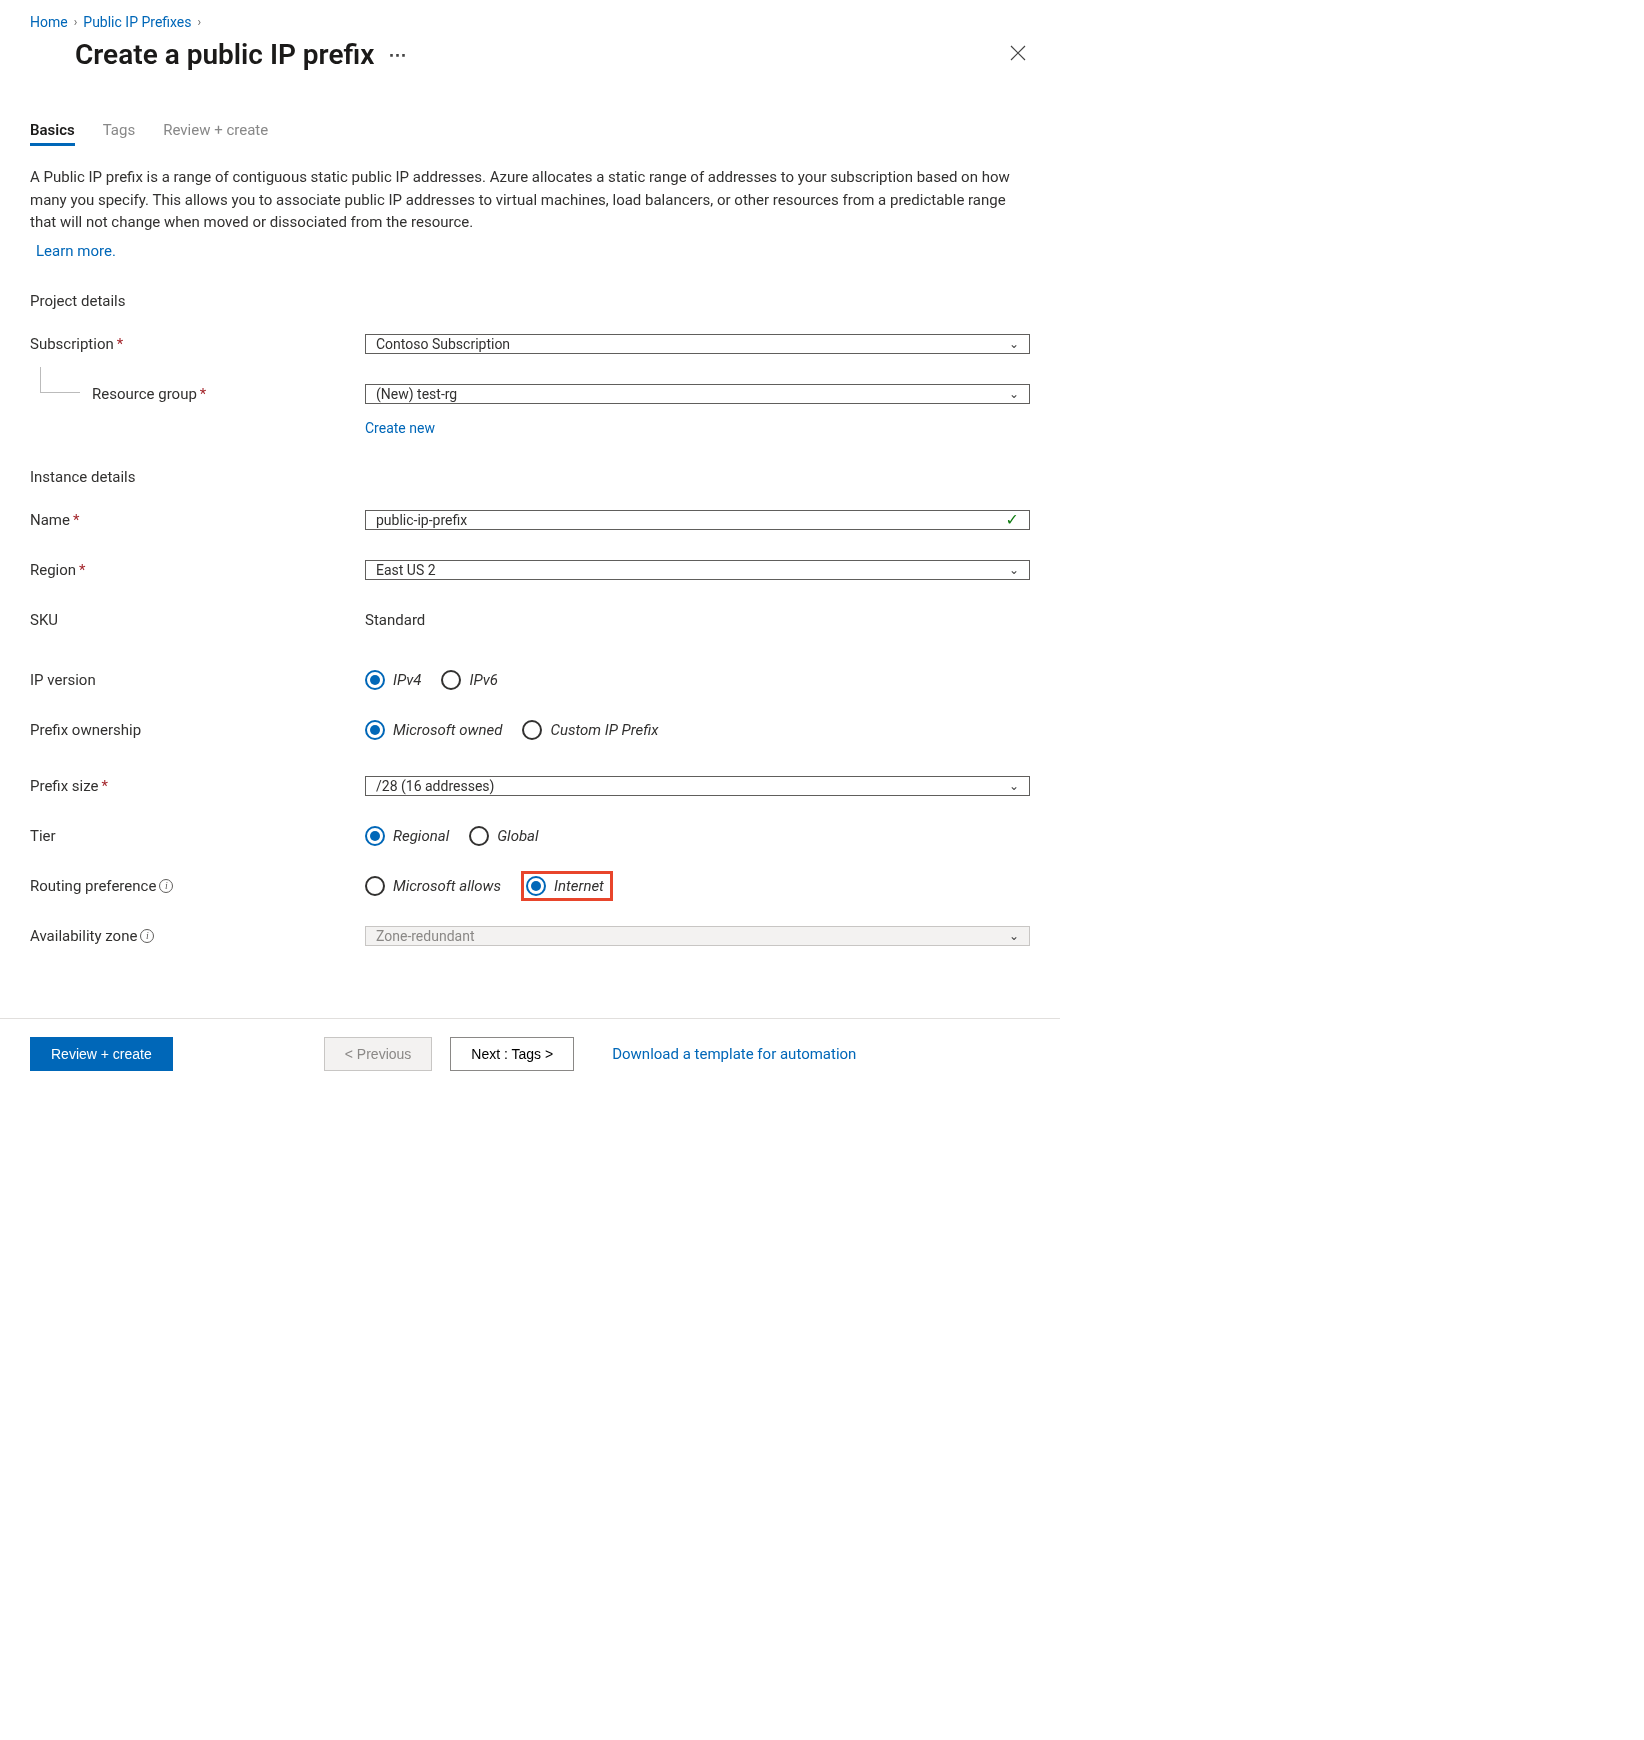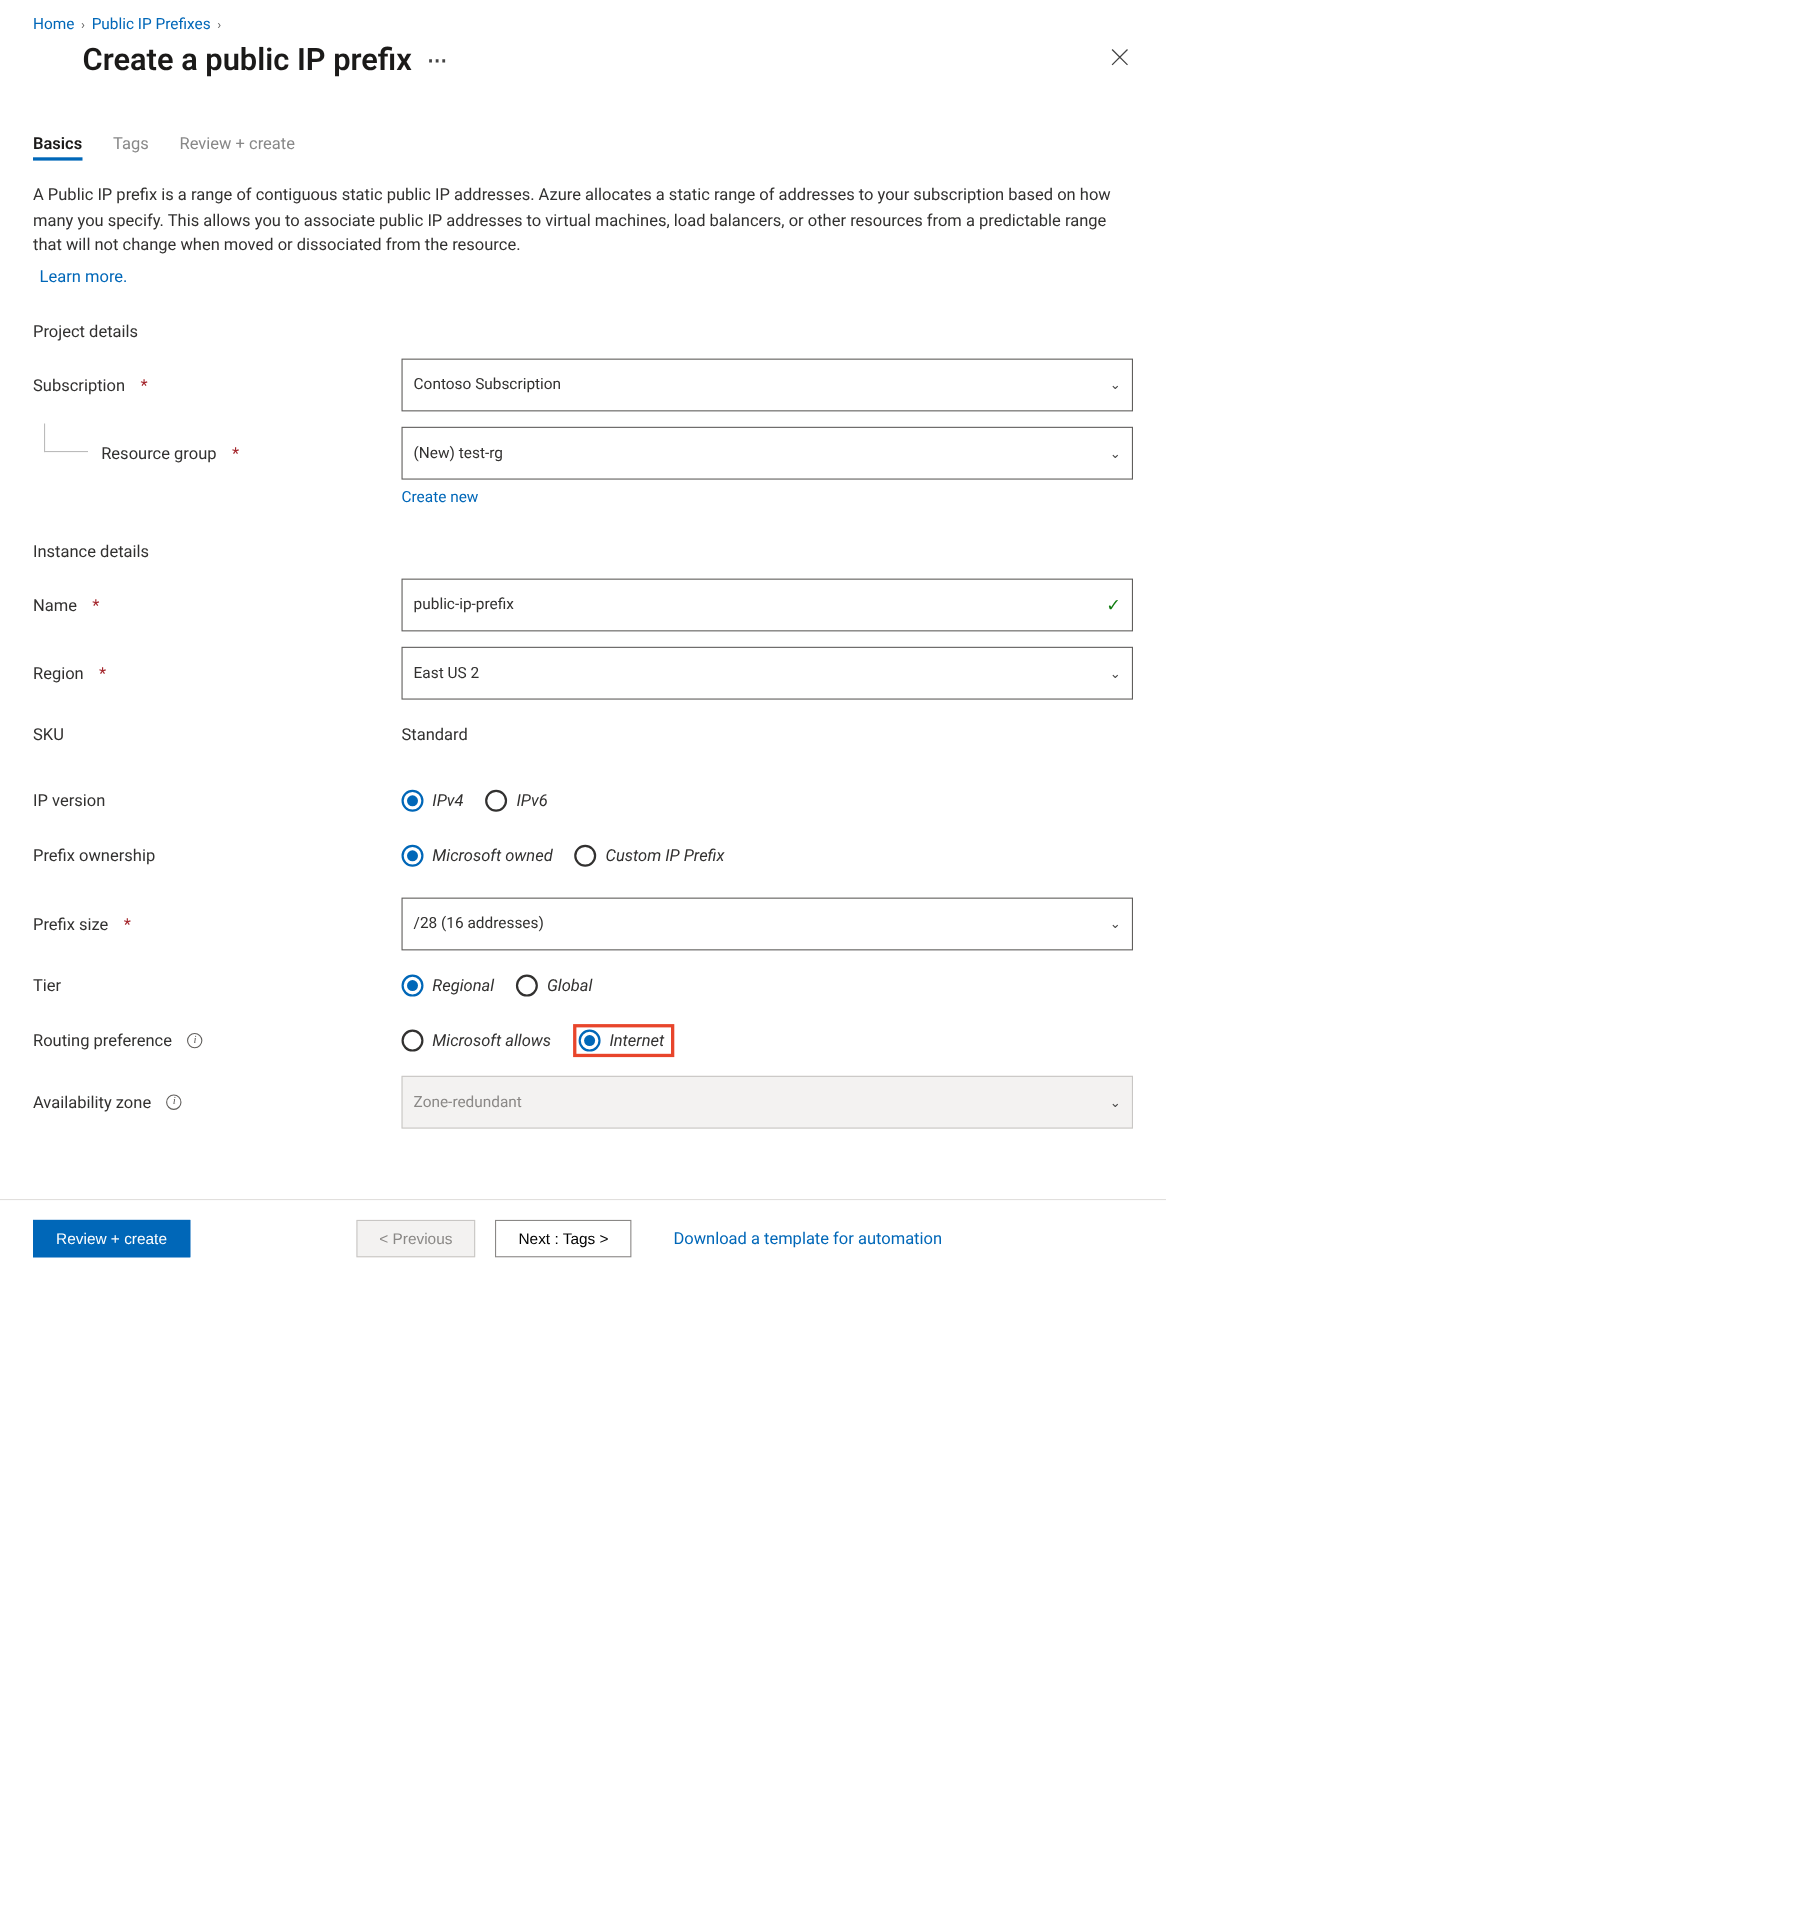--- a/index.html
+++ b/index.html
@@ -86,42 +86,42 @@
     min-height: 36px;
     margin-bottom: 14px;
   }
   .field-label {
     width: 335px;
     flex-shrink: 0;
     font-size: 15px;
     color: #323130;
     display: flex;
     align-items: center;
-    gap: 14px;
+    gap: 3px;
   }
   .field-label.indented {
     padding-left: 62px;
     position: relative;
   }
   .indent-line {
     position: absolute;
     left: 10px;
     top: -18px;
     width: 40px;
     height: 26px;
     border-left: 1px solid #bbb;
     border-bottom: 1px solid #bbb;
   }
   .req { color: #a4262c; }
   .field-value {
     flex: 1;
   }
   .select-box, .input-box {
     width: 100%;
-    height: 48px;
+    height: 20px;
     border: 1px solid #605e5c;
     padding: 0 10px;
     font-size: 14px;
     background: #fff;
     display: flex;
     align-items: center;
     justify-content: space-between;
     cursor: pointer;
   }
   .select-box.disabled {

